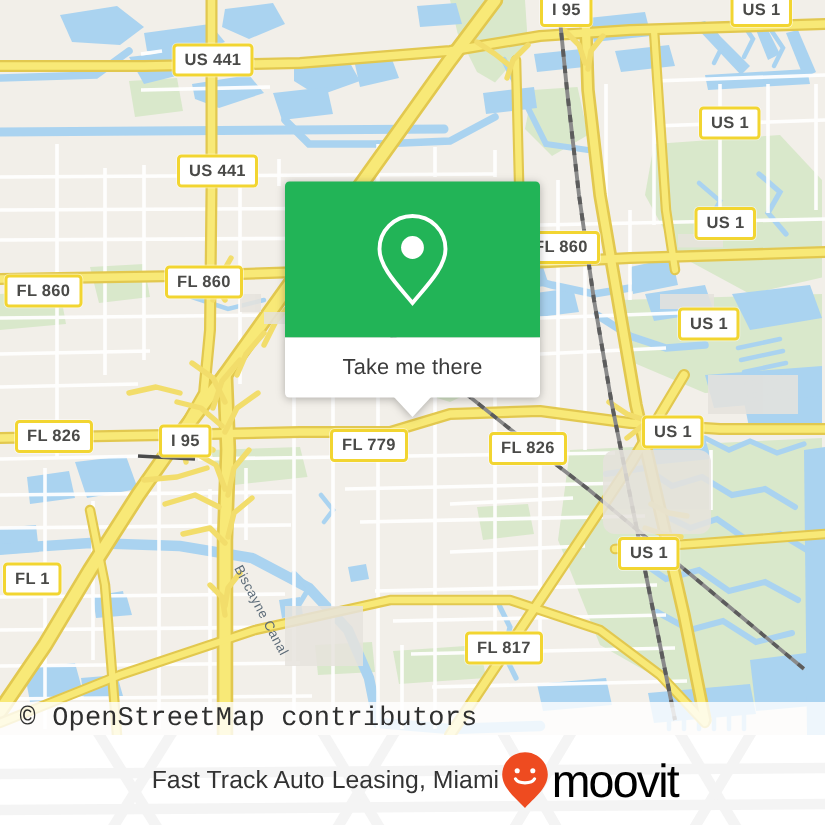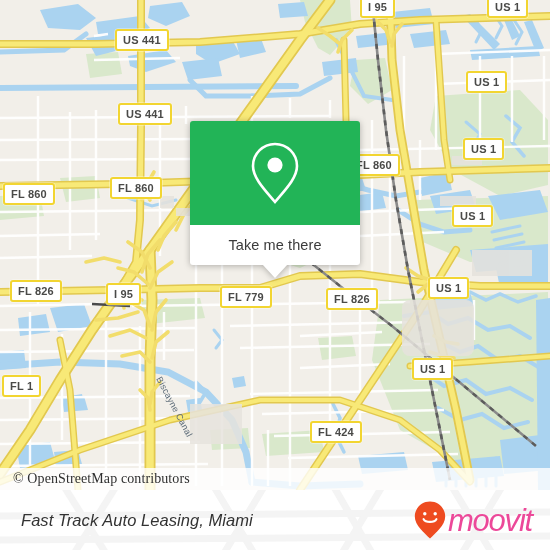--- a/index.html
+++ b/index.html
@@ -106,38 +106,37 @@
     left: 0;
     bottom: 0;
     width: 100%;
     height: 22px;
     background: rgba(255,255,255,0.80);
     display: flex;
     align-items: center;
     z-index: 30;
   }
   #attribution-text {
-    font-family: Liberation Serif, serif;
-    font-size: 14px;
+    font-family: Liberation Mono, monospace;
+    font-size: 18px;
     color: #2f2f2f;
     padding-left: 13px;
     letter-spacing: 0.1px;
   }
 
   
   #bottom-bar {
     position: absolute;
     left: 0; top: 490px;
     width: 550px; height: 60px;
     background: #ffffff;
     overflow: hidden;
     display: flex;
     align-items: center;
-    justify-content: space-between;
-    font-style: italic;
+    justify-content: center;
   }
   #bottom-bar-watermark {
     position: absolute;
     left: 0; top: 0;
     width: 550px; height: 60px;
     opacity: 1;
     pointer-events: none;
   }
   #place-title {
     position: relative;
@@ -153,21 +152,21 @@
     position: relative;
     z-index: 2;
     display: flex;
     align-items: center;
     padding-right: 18px;
   }
   #brand-wordmark {
     font-family: "Liberation Sans", sans-serif;
     font-size: 31px;
     font-weight: normal;
-    color: #ec4899;
+    color: #000000;
     letter-spacing: -1.2px;
     margin-left: 1px;
     line-height: 31px;
   }
 </style>
 </head>
 <body>
 
 <div id="app">
 
@@ -475,21 +474,21 @@
       <div class="shield" style="left:110px;top:177px">FL 860</div>
       <div class="shield" style="left:3px;top:183px">FL 860</div>
       <div class="shield" style="left:452px;top:205px">US 1</div>
       <div class="shield" style="left:10px;top:280px">FL 826</div>
       <div class="shield" style="left:106px;top:283px">I 95</div>
       <div class="shield" style="left:220px;top:286px">FL 779</div>
       <div class="shield" style="left:326px;top:288px">FL 826</div>
       <div class="shield" style="left:428px;top:277px">US 1</div>
       <div class="shield" style="left:412px;top:358px">US 1</div>
       <div class="shield" style="left:2px;top:375px">FL 1</div>
-      <div class="shield" style="left:310px;top:421px">FL 424</div>
+      <div class="shield" style="left:310px;top:421px">FL 817</div>
     </div>
 
     <div class="canal-label" style="left:163px;top:375px;transform:rotate(62deg);transform-origin:0 0;">Biscayne Canal</div>
 
     <div id="popup">
       <div id="popup-green">
         <svg width="52" height="66" viewBox="0 0 52 66">
           <path d="M26,4 C13.8,4 4,13.8 4,26 C4,38 16,50 26,62 C36,50 48,38 48,26 C48,13.8 38.2,4 26,4 Z" fill="none" stroke="#ffffff" stroke-width="2.6"></path>
           <circle cx="26" cy="25" r="7.6" fill="#ffffff"></circle>
         </svg>

